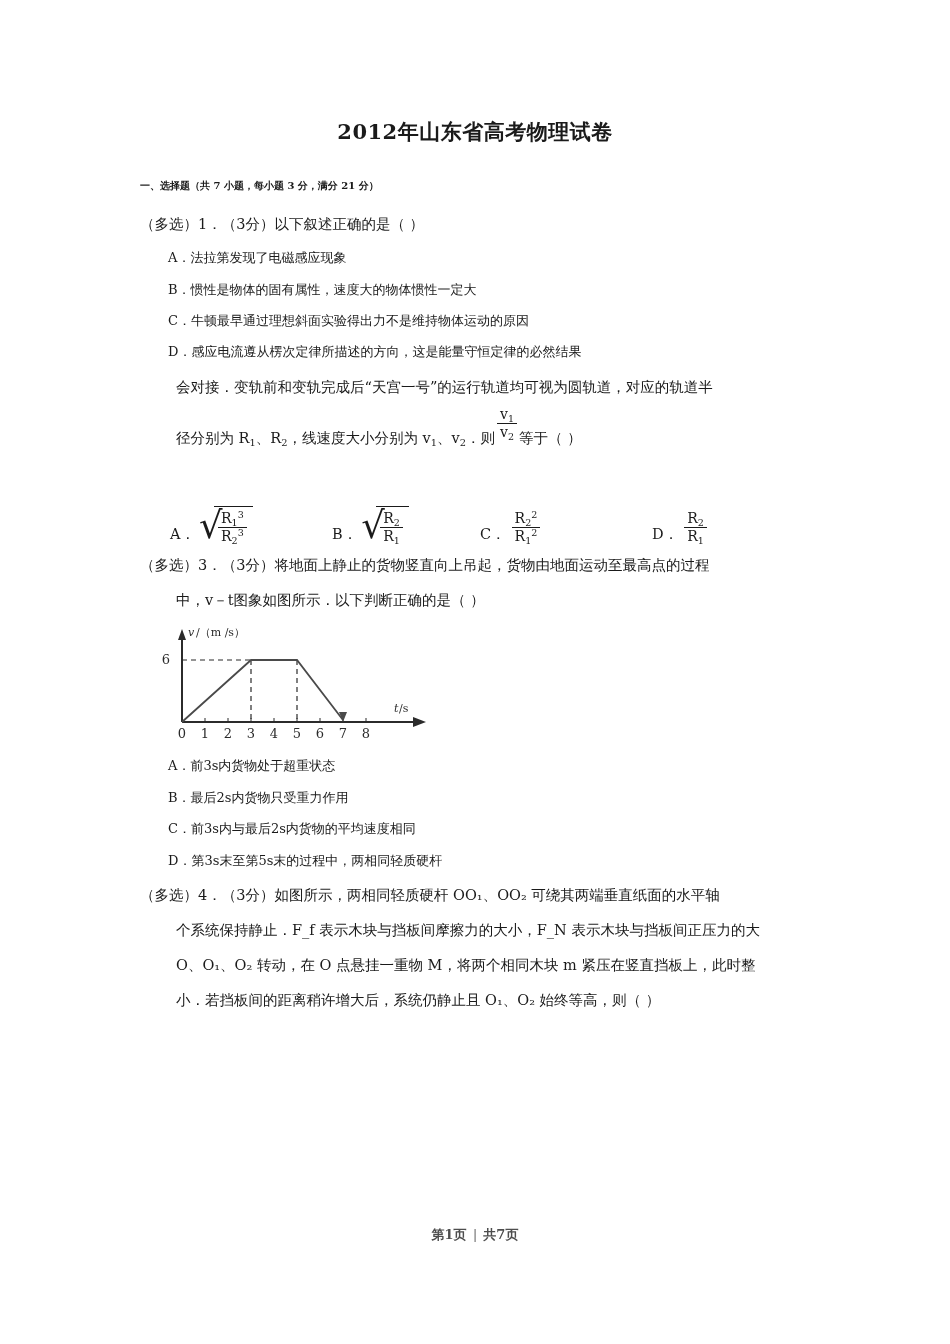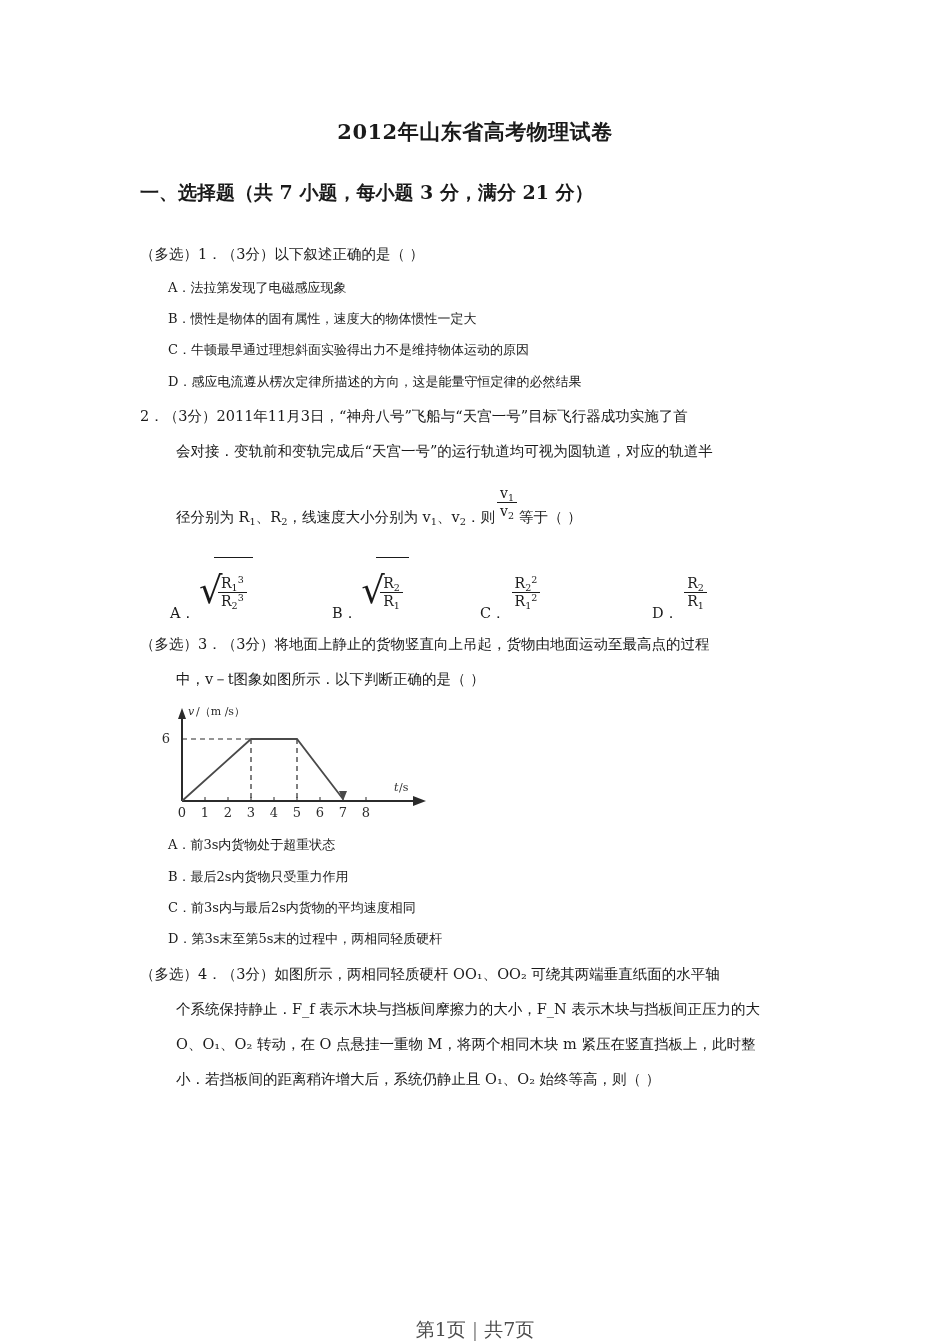--- a/index.html
+++ b/index.html
@@ -38,23 +38,23 @@
 
   
   .content {
     position: absolute;
     top: 178px;
     left: 140px;
     width: 700px;
   }
 
   .section-head {
-    font-size: 19px;
+    font-size: 10px;
     font-weight: bold;
-    margin: 0 0 30px 0;
+    margin: 0 0 14px 0;
     line-height: 1.5;
   }
 
   .question {
     margin: 0 0 2px 0;
   }
 
   
   .q-stem {
     font-size: 14.5px;
@@ -92,21 +92,21 @@
   }
   sub { vertical-align: -0.28em; }
   sup { vertical-align: 0.52em; }
 
   .frac {
     display: inline-block;
     vertical-align: -0.18em;
     text-align: center;
     line-height: 1.08;
     font-size: 0.97em;
-    margin: 16px 2px;
+    margin: 2px 2px;
   }
   .frac .num {
     display: block;
     border-bottom: 1.3px solid #1a1a1a;
     padding: 0 3px 1px 3px;
   }
   .frac .den {
     display: block;
     padding: 1px 3px 0 3px;
   }
@@ -161,26 +161,27 @@
   }
 
   
   .figure {
     margin: 6px 0 4px 18px;
   }
 
   
   .footer {
     position: absolute;
-    top: 1317px;
+    top: 1226px;
     left: 0;
     width: 950px;
     text-align: center;
-    font-size: 19px;
+    font-size: 13px;
     color: #4d4d4d;
+    font-weight: bold;
   }
   .footer .sep {
     margin: 0 6px;
     color: #8c8c8c;
   }
 </style>
 </head>
 <body>
 
 <div class="page">
@@ -203,23 +204,20 @@
       </p>
       <p class="opt">
         <span class="opt-key">C．</span><span>牛顿最早通过理想斜面实验得出力不是维持物体运动的原因</span>
       </p>
       <p class="opt">
         <span class="opt-key">D．</span><span>感应电流遵从楞次定律所描述的方向，这是能量守恒定律的必然结果</span>
       </p>
     </div>
 
     <div class="question">
-      <p class="q-stem">
-        <span class="q-label">2．</span><span class="q-label">（3分）</span><span>2011年11月3日，“神舟八号”飞船与“天宫一号”目标飞行器成功实施了首</span>
-      </p>
       <p class="q-stem noindent">会对接．变轨前和变轨完成后“天宫一号”的运行轨道均可视为圆轨道，对应的轨道半</p>
 
       <p class="q-stem noindent">
         <span>径分别为 R</span><sub>1</sub><span>、R</span><sub>2</sub><span>，线速度大小分别为 v</span><sub>1</sub><span>、v</span><sub>2</sub><span>．则</span><span class="frac frac-raised">
           <span class="num"><span>v</span><sub>1</sub></span>
           <span class="den"><span>v</span><sub>2</sub></span>
         </span><span>等于（      ）</span>
       </p>
 
       <div class="choice-row">

